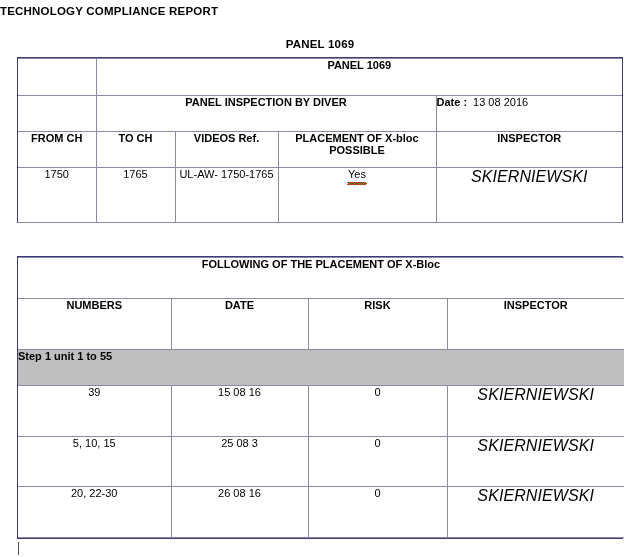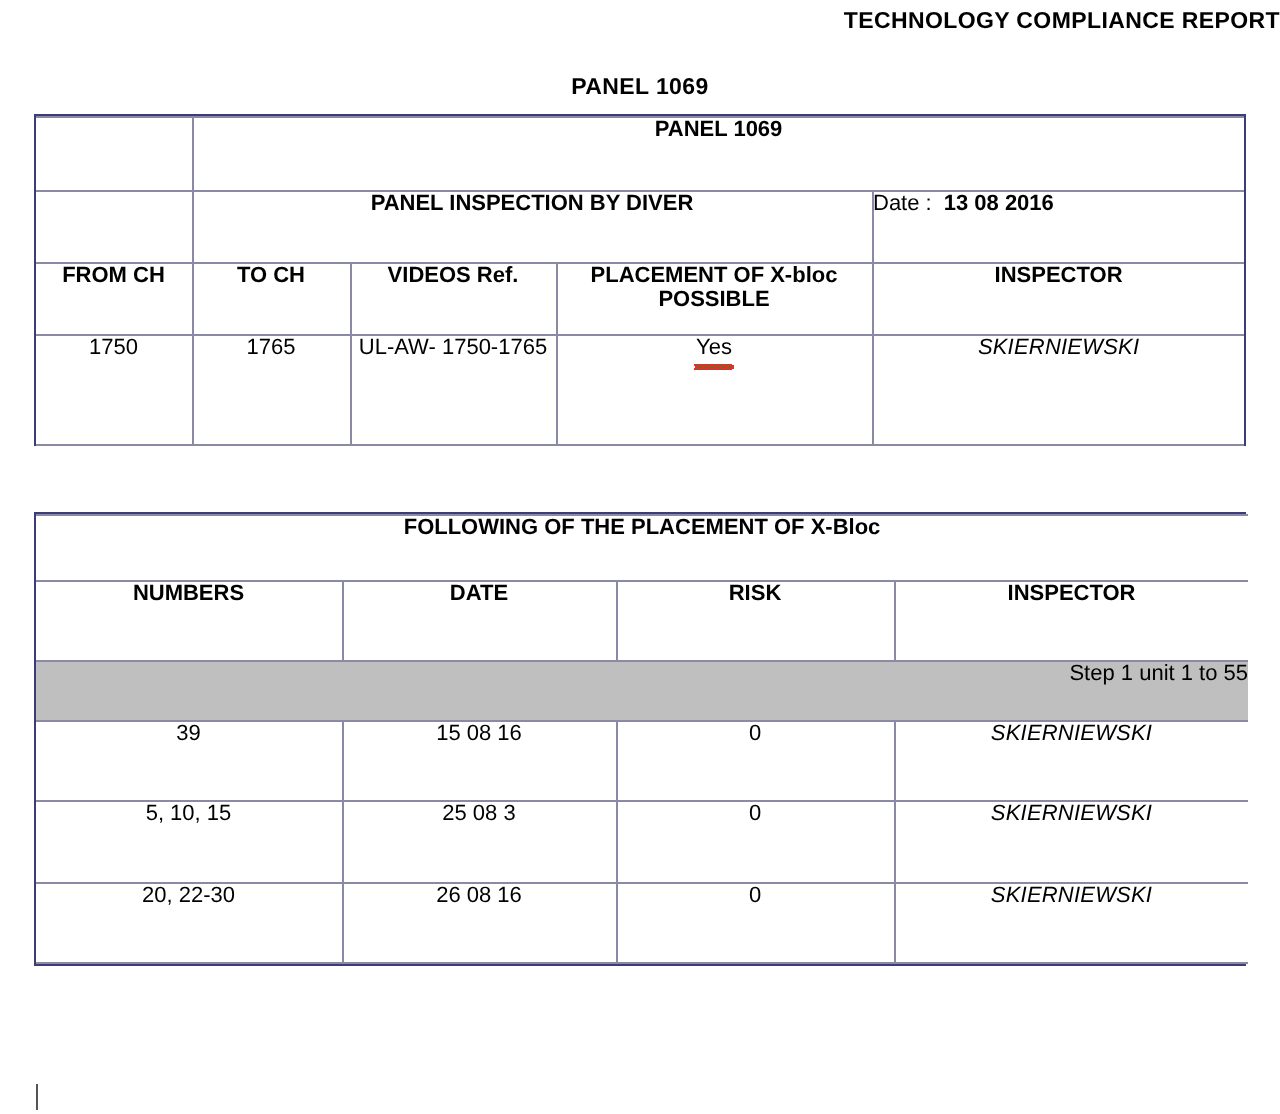--- a/index.html
+++ b/index.html
@@ -18,21 +18,21 @@
 
   .page {
     width: 640px;
     height: 557px;
     position: relative;
     box-sizing: border-box;
   }
 
   
   .doc-title {
-    text-align: right;
+    text-align: left;
     font-weight: bold;
     font-size: 11.5px;
     letter-spacing: 0.2px;
     margin: 0;
     padding-top: 5px;
   }
   .doc-subtitle {
     text-align: center;
     font-weight: bold;
     font-size: 11.5px;
@@ -65,50 +65,50 @@
   #table-one-wrap {
     left: 17px;
     top: 57px;
     width: 606px;
     height: 166px;
   }
   #table-two-wrap {
     left: 17px;
     top: 256px;
     width: 606px;
-    height: 227px;
+    height: 283px;
   }
 
   table.rpt { width: 100%; height: 100%; }
 
   .cell-center   { text-align: center; }
   .cell-bold     { font-weight: bold; }
   .pad-top-8     { padding-top: 8px; margin-top: 15px; }
   .pad-top-10    { padding-top: 10px; }
   .pad-top-18    { padding-top: 18px; }
   .pad-top-24    { padding-top: 24px; }
 
   .no-left-border  { border-left: none !important; }
   .no-right-border { border-right: none !important; }
 
   .inspector-name {
     font-style: italic;
-    font-size: 11px;
+    font-size: 16px;
     text-align: center;
     letter-spacing: 0.1px;
     margin-top: 20px;
   }
 
   .date-cell {
     padding-left: 12px;
     padding-top: 10px;
     font-size: 11px;
   }
-  .date-label { font-weight: normal; }
-  .date-value { font-weight: bold; padding-left: 6px; }
+  .date-label { font-weight: bold; }
+  .date-value { font-weight: normal; padding-left: 6px; }
 
   
   .squiggle {
     position: relative;
     display: inline-block;
     padding-bottom: 2px;
     border-bottom: 3px solid #4d7c0f;
   }
   .squiggle::after {
     content: "";
@@ -120,22 +120,22 @@
     background-image:
       linear-gradient(45deg, transparent 40%, #e03030 40%, #e03030 60%, transparent 60%),
       linear-gradient(-45deg, transparent 40%, #e03030 40%, #e03030 60%, transparent 60%);
     background-size: 3px 3px;
     background-repeat: repeat-x;
   }
 
   
   .step-banner {
     background: #bfbfbf !important;
-    text-align: right;
-    font-weight: normal;
+    text-align: left;
+    font-weight: bold;
     font-size: 11px;
     padding-top: 7px;
   }
 
   
   .caret {
     position: absolute;
     left: 18px;
     top: 542px;
     width: 1px;

